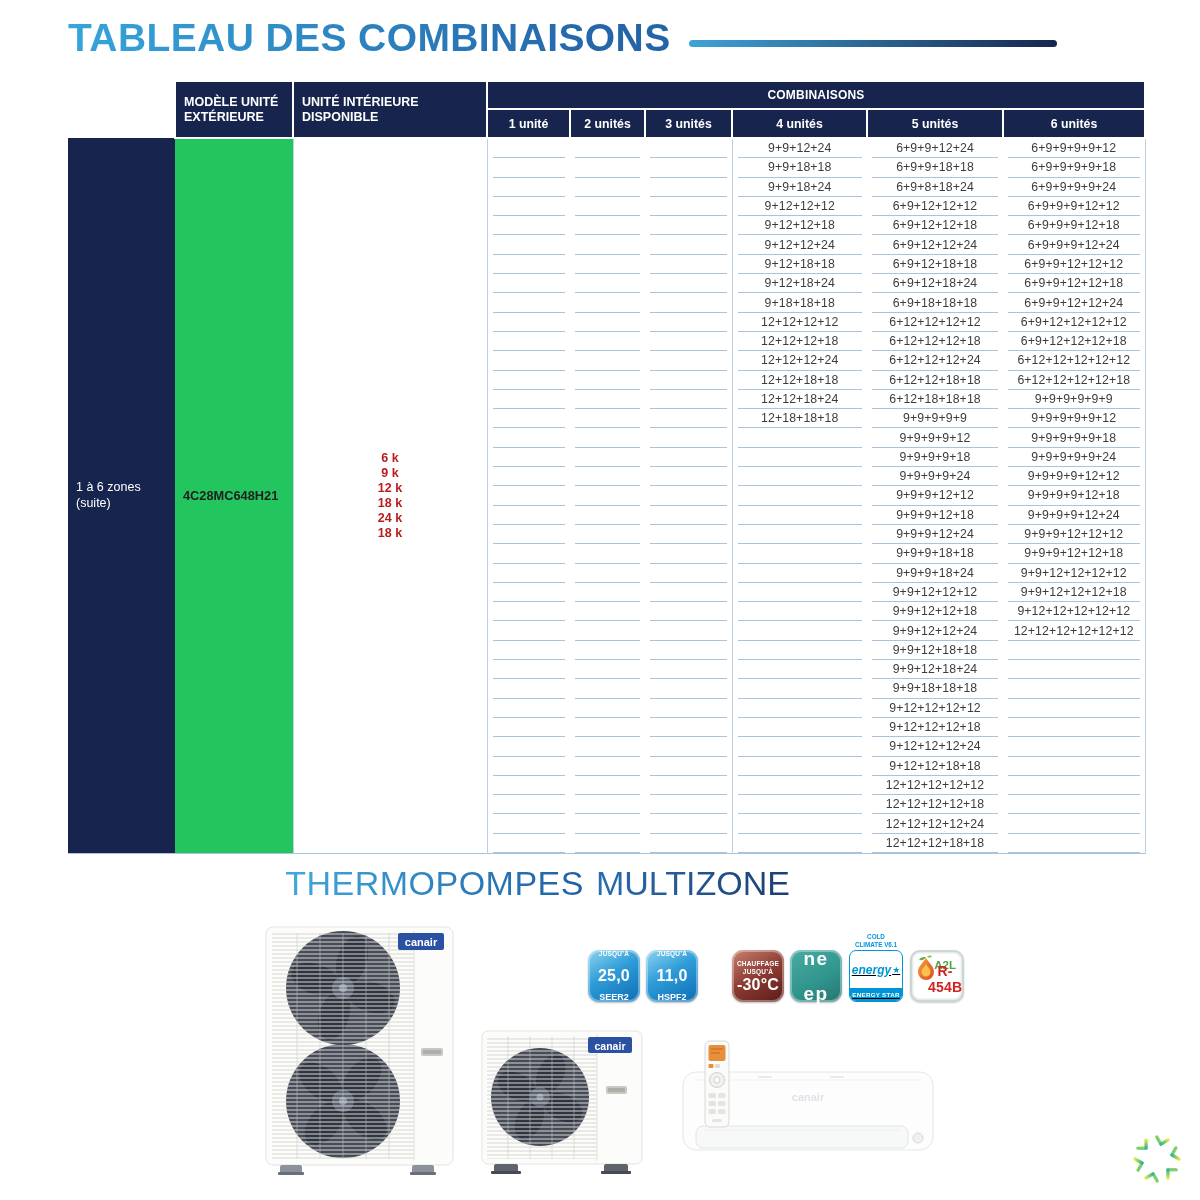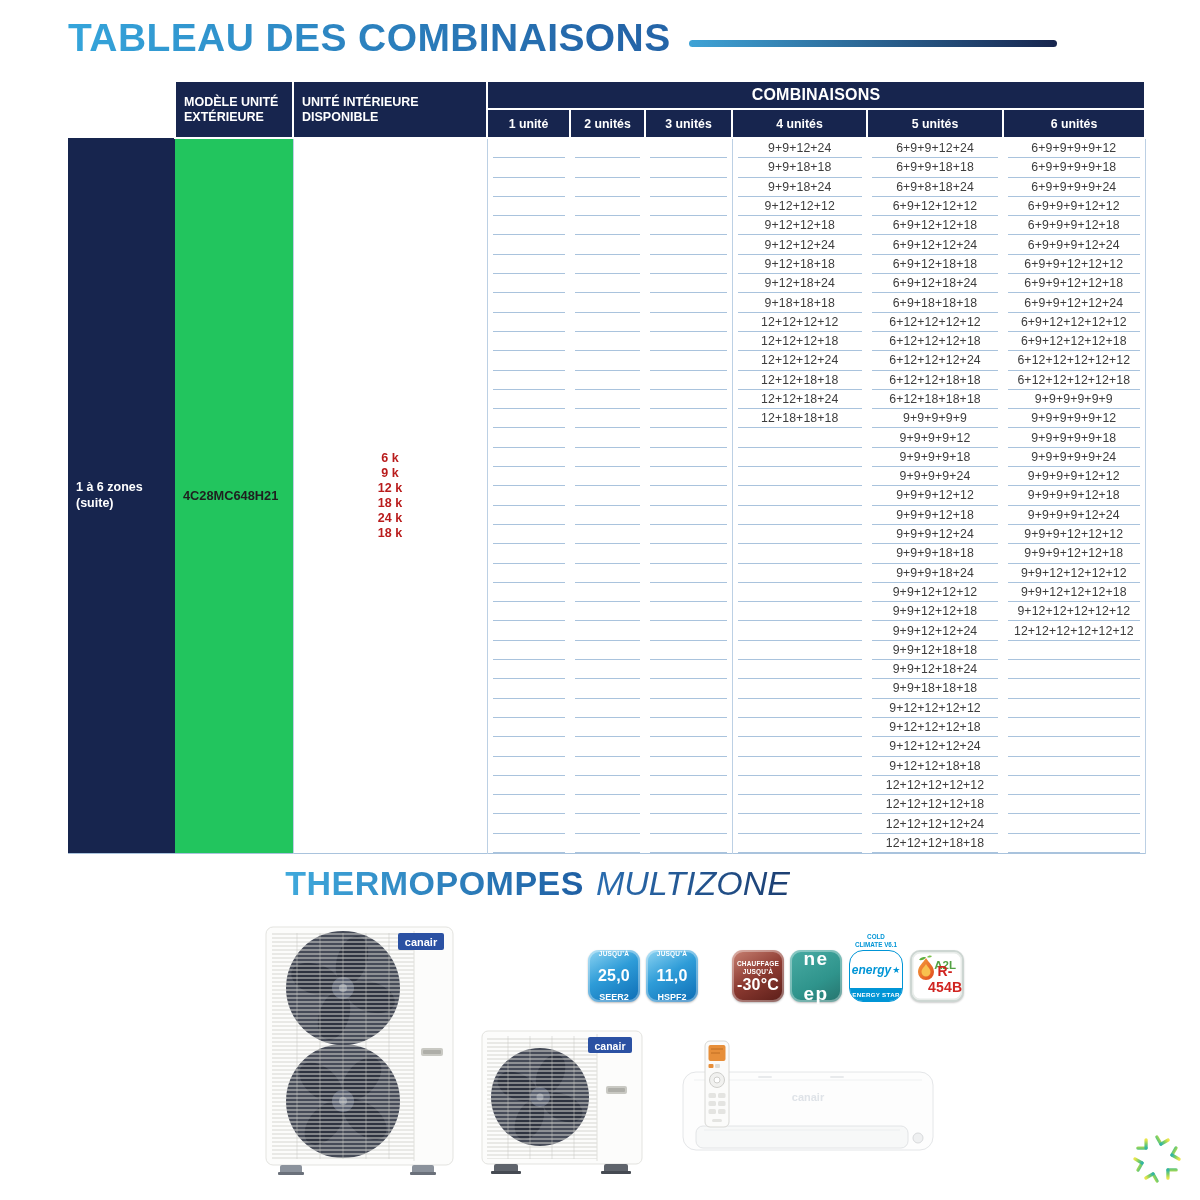--- a/index.html
+++ b/index.html
@@ -13,41 +13,41 @@
       -webkit-background-clip:text;background-clip:text;color:transparent;white-space:nowrap;}
   .title-rule{width:368px;height:7px;margin-left:18px;margin-top:10px;border-radius:4px;
       background:linear-gradient(90deg,#3fa3d6,#17254e);}
 
   
   table.combo{position:absolute;left:68px;top:80px;width:1077px;border-collapse:collapse;
       table-layout:fixed;border-bottom:1px solid #a9c3dd;}
   .combo th{background:#17254e;color:#fff;border:2px solid #fff;font-weight:bold;}
   .combo th.spacer{background:transparent;border:none;}
   .combo th.h-model,.combo th.h-indoor{text-align:left;padding:2px 6px 2px 8px;font-size:12.5px;line-height:15px;vertical-align:middle;}
-  .combo th.h-comb{font-size:16px;height:24px;letter-spacing:.2px;margin-top:29px;}
+  .combo th.h-comb{font-size:12px;height:24px;letter-spacing:.2px;margin-top:29px;}
   .combo th.h-unit{font-size:12.3px;height:25px;}
-  .zone-cell{background:#17254e;color:#fff;font-weight:bold;font-size:12.5px;padding-left:8px;vertical-align:middle;}
+  .zone-cell{background:#17254e;color:#fff;font-weight:normal;font-size:12.5px;padding-left:8px;vertical-align:middle;}
   .zone-cell div{line-height:16px;}
   .model-cell{font-weight:bold;font-size:12.8px;color:#1f1f1f;padding-left:8px;vertical-align:middle;background:#22c55e;}
   .indoor-cell{font-weight:bold;font-size:12.5px;color:#b91c1c;text-align:center;vertical-align:middle;
       border-left:1px solid #bcd0e4;background:#fff;}
   .indoor-cell div{line-height:15px;}
   .cc{padding:0;height:19.3px;vertical-align:top;}
   .cl{box-sizing:border-box;height:19.3px;margin:0 5px;border-bottom:1px solid #a9c3dd;
       display:flex;align-items:center;justify-content:center;font-size:12.3px;color:#3c3c3c;letter-spacing:.1px;}
   .c0{border-left:1px solid #bcd0e4;}
   .c3{border-left:1px solid #bcd0e4;}
   .c5{border-right:1px solid #bcd0e4;}
 
   
   .section-title{position:absolute;left:0;top:864px;width:1075px;text-align:center;font-size:34px;white-space:nowrap;}
-  .st-bold{font-weight:bold;letter-spacing:.5px;
+  .st-bold{font-weight:normal;letter-spacing:.5px;
       background:linear-gradient(90deg,#3fa9dc,#1f5fa3);
       -webkit-background-clip:text;background-clip:text;color:transparent;}
-  .st-italic{font-style:italic;font-weight:normal;margin-left:12px;
+  .st-italic{font-weight:normal;margin-left:12px;
       background:linear-gradient(90deg,#2a6db0,#1c3e71);
       -webkit-background-clip:text;background-clip:text;color:transparent;}
 
   
   .product{position:absolute;}
   .p-large{left:262px;top:921px;width:195px;height:256px;}
   .p-small{left:478px;top:1026px;width:172px;height:152px;}
   .p-indoor{left:680px;top:1066px;width:258px;height:96px;}
   .p-remote{left:704px;top:1040px;width:27px;height:90px;z-index:3;}
 
@@ -59,22 +59,22 @@
   .badge-blue{background:linear-gradient(150deg,#8ed4f2 0%,#2e9cd8 45%,#0d6cb4 100%);justify-content:space-between;}
   .badge-red{background:linear-gradient(150deg,#c98273 0%,#8c3a31 50%,#5a1d18 100%);margin-left:28px;}
   .badge-teal{background:linear-gradient(150deg,#4aaca4 0%,#2f948c 60%,#26736d 100%);gap:20px;}
   .b-small{font-size:6.5px;font-weight:bold;letter-spacing:.2px;line-height:8px;}
   .b-big{font-size:16px;font-weight:bold;line-height:17px;letter-spacing:.2px;}
   .b-mid{font-size:9px;font-weight:bold;line-height:10px;}
   .neep-txt{font-size:19px;font-weight:bold;line-height:15px;letter-spacing:1.5px;}
 
   .es-wrap{display:flex;flex-direction:column;align-items:center;width:56px;}
   .es-cold{font-size:6.3px;font-weight:bold;color:#0095d6;text-align:center;line-height:7.5px;margin-bottom:2px;}
-  .es-box{box-sizing:border-box;width:54px;height:52px;border:1.5px solid #0095d6;border-radius:14px;background:#fff;
-      display:flex;flex-direction:column;overflow:hidden;}
+  .es-box{box-sizing:border-box;width:54px;height:52px;border:1.5px solid #0095d6;border-radius:7px;background:#fff;
+      display:flex;flex-direction:column;overflow:hidden;text-decoration:underline;}
   .es-script{flex:1;display:flex;align-items:center;justify-content:center;color:#0095d6;
       font-style:italic;font-weight:bold;font-size:12px;}
   .es-star{font-size:9px;margin-left:1px;}
   .es-caption{height:13px;background:#0095d6;color:#fff;font-size:6.2px;font-weight:bold;
       display:flex;align-items:center;justify-content:center;letter-spacing:.3px;}
 
   .badge-a2l{box-sizing:border-box;width:54px;height:52px;background:#fff;border:2px solid #cdd6d2;border-radius:10px;
       position:relative;box-shadow:inset 0 0 0 1.5px #e8ece9, 0 1px 2px rgba(0,0,0,.2);}
   .a2l-label{position:absolute;top:7px;right:6px;color:#53a244;font-weight:bold;font-size:11.5px;}
   .a2l-ref{position:absolute;bottom:5px;left:16px;right:0;text-align:center;color:#d02420;font-weight:bold;

